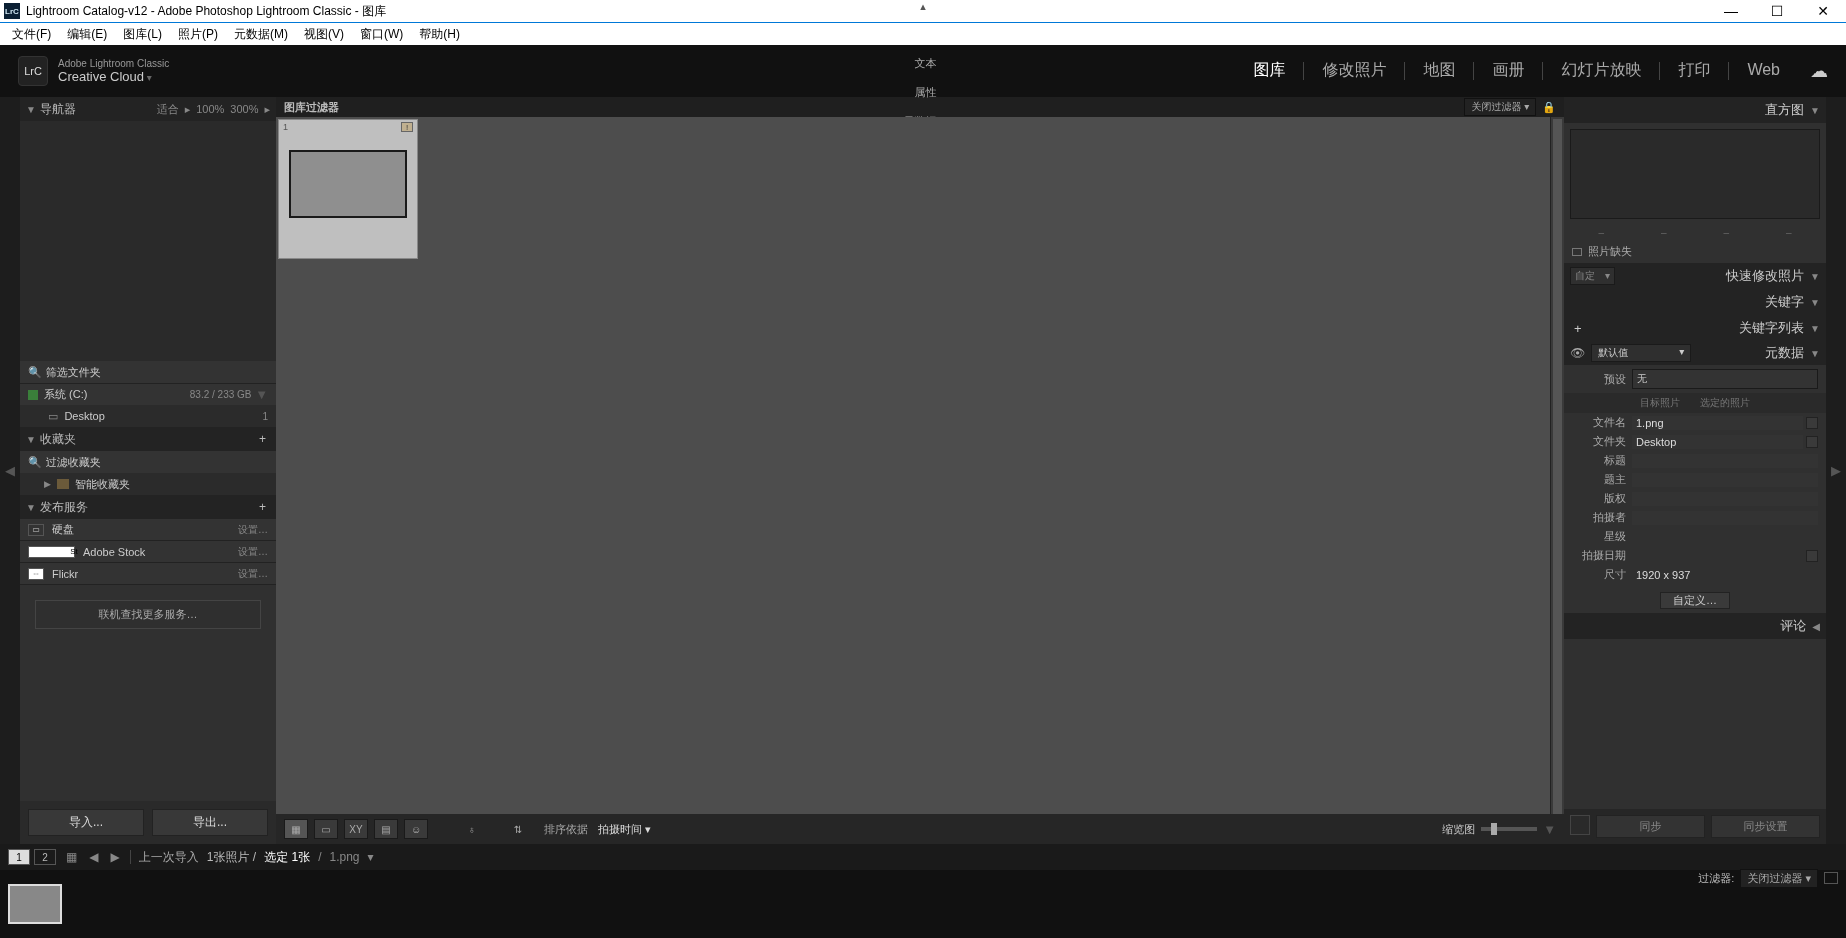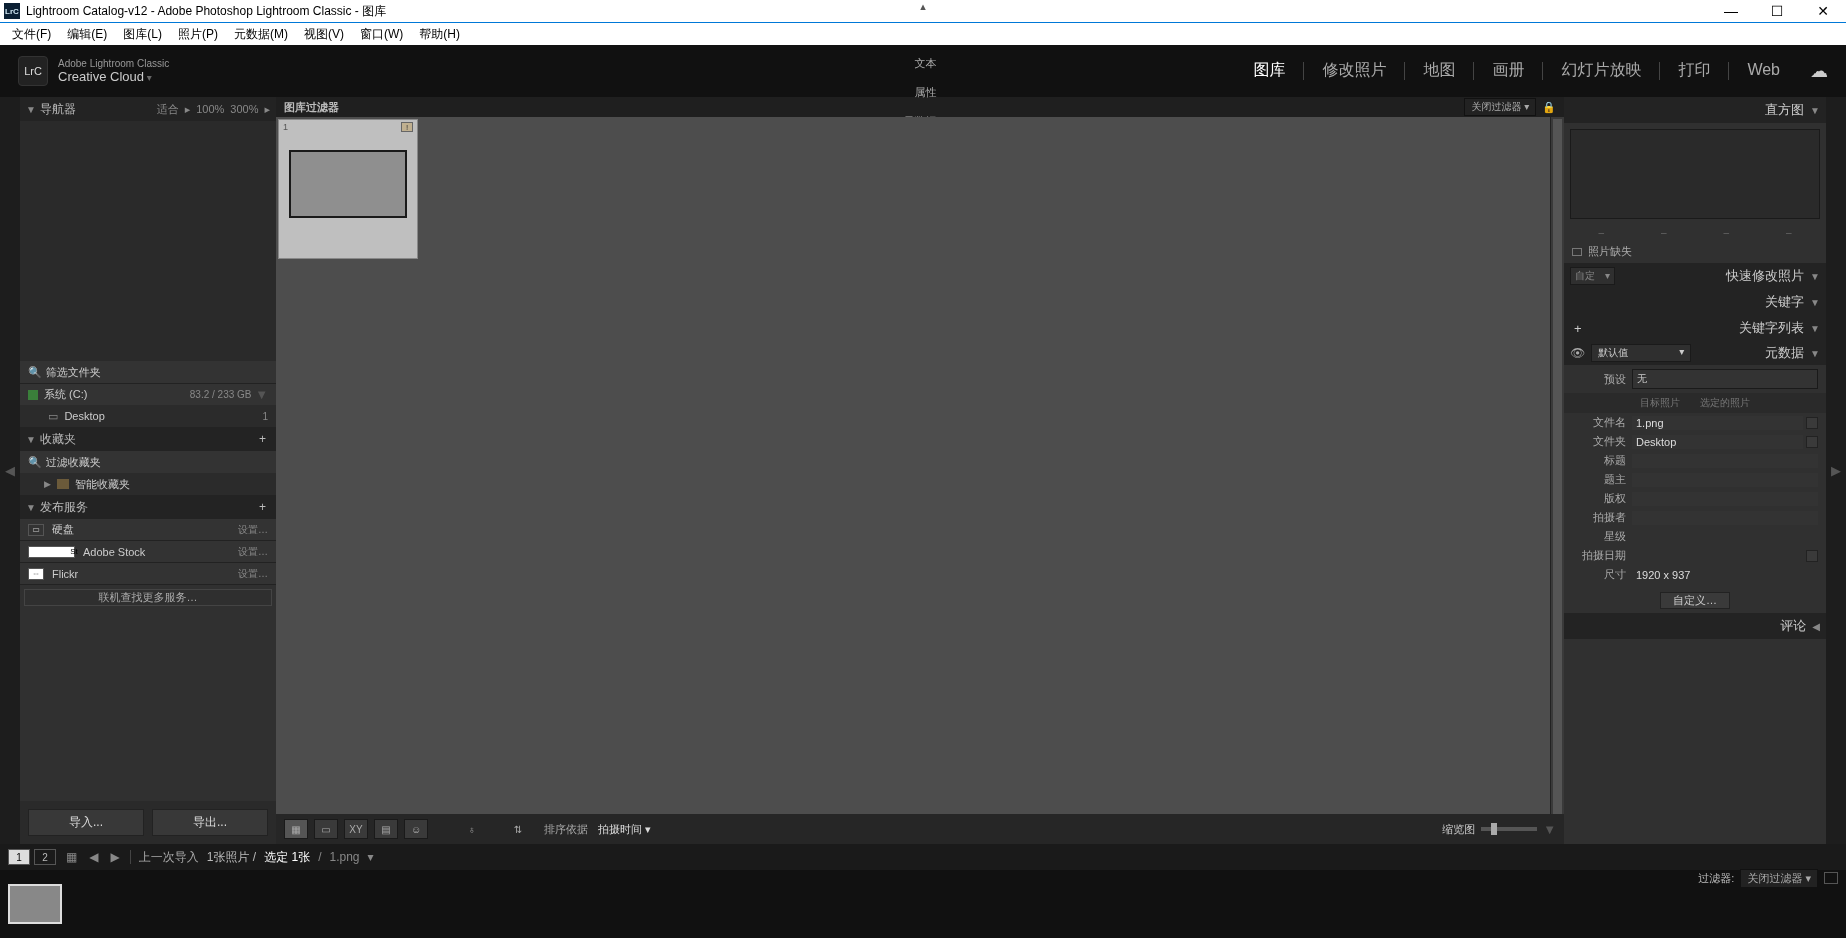--- a/index.html
+++ b/index.html
@@ -54,21 +54,21 @@
 .row.drive { background: #333; border-top: 1px solid #222; }
 .row.drive .drive-icon { width: 10px; height: 10px; background: #3a7f3a; margin-right: 6px; }
 .row.folder { padding-left: 28px; background: #2b2b2b; }
 .row.folder .folder-icon { color: #888; margin-right: 6px; }
 .row.smart { padding-left: 24px; background: #2b2b2b; }
 .row.smart .tri-s { color: #888; font-size: 9px; margin-right: 6px; }
 .row.smart .box-icon { width: 12px; height: 10px; background: #6b5a3a; margin-right: 6px; }
 .row.publish { background: #333; border-bottom: 1px solid #222; }
 .row.publish .pub-icon { width: 16px; height: 12px; border: 1px solid #555; margin-right: 8px; display:flex; align-items:center; justify-content:center; font-size:8px; }
 .row.publish .setbtn { color: #888; font-size: 10px; }
-.find-more { text-align: center; color: #aaa; background: #2f2f2f; border: 1px solid #444; margin: 4px; font-size: 11px; }
+.find-more { text-align: center; padding: 6px; color: #aaa; background: #2f2f2f; border: 1px solid #444; margin: 15px; font-size: 11px; }
 .left-bottom { display: flex; gap: 8px; padding: 8px; background: #2a2a2a; margin-top: auto; }
 .bigbtn { flex: 1; background: #383838; border: 1px solid #222; text-align: center; padding: 4px; color: #ddd; font-size: 12px; }
 
 
 .filterbar { height: 20px; background: #1f1f1f; display: flex; align-items: center; padding: 0 8px; color: #aaa; font-size: 11px; text-align: right; }
 .filterbar .lbl { color: #bbb; font-weight: bold; }
 .filterbar .mid { position: absolute; left: 50%; transform: translateX(-50%); display: flex; gap: 14px; flex-direction: column; }
 .filterbar .mid span.active { color: #fff; }
 .filterbar .rgt { margin-left: auto; display: flex; align-items: center; gap: 6px; }
 .filterbar .sel { background: #222; padding: 1px 6px; border: 1px solid #111; color: #aaa; font-size: 10px; }
@@ -409,20 +409,25 @@
           <span class="val" style="background:transparent;">1920 x 937</span>
         </div>
 
       <button class="custom-btn">自定义…</button>
 
       <div class="panel-sep">
         <span>评论</span>
         <span class="rtri">◀</span>
       </div>
 
+      <div class="right-bottom">
+        <div class="sync-sw"></div>
+        <div class="sync-btn">同步</div>
+        <div class="sync-btn">同步设置</div>
+      </div>
     </div>
 
     <div class="edge">
         <span class="arrow">▶</span>
       </div>
   </div>
 
   <div class="statusbar">
     <div class="mon-sel">
       <div class="mon active">1</div>

